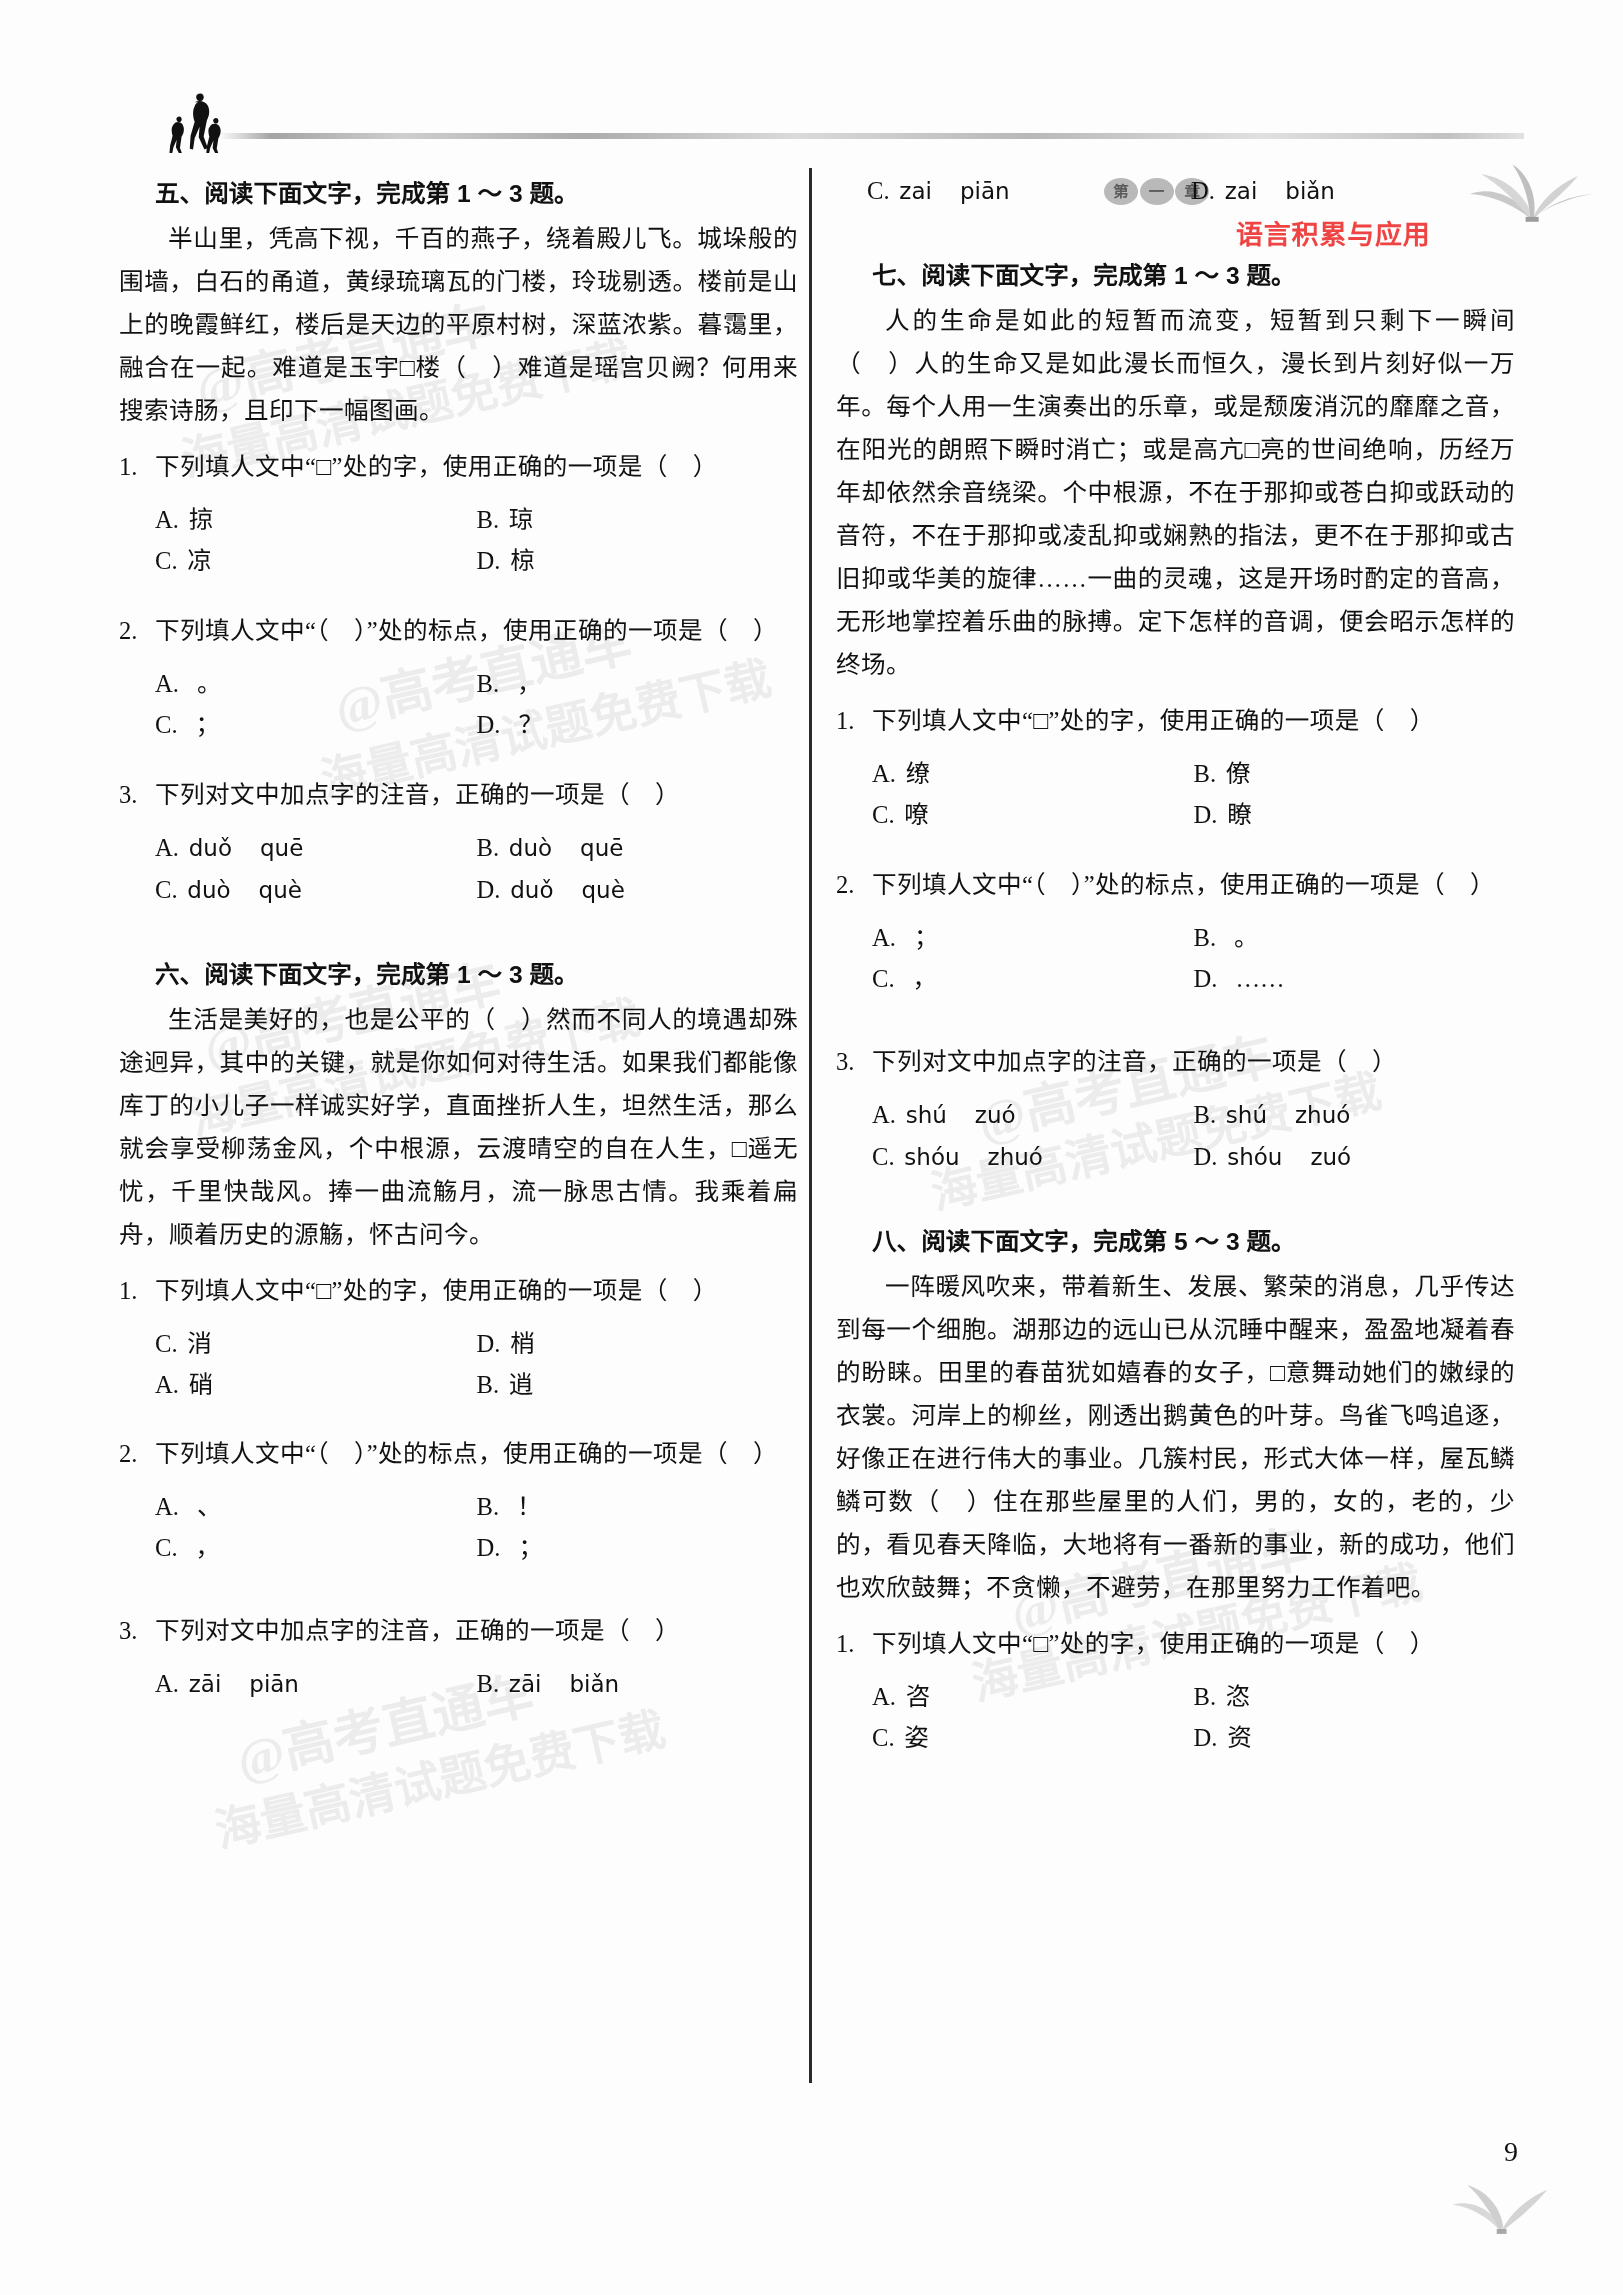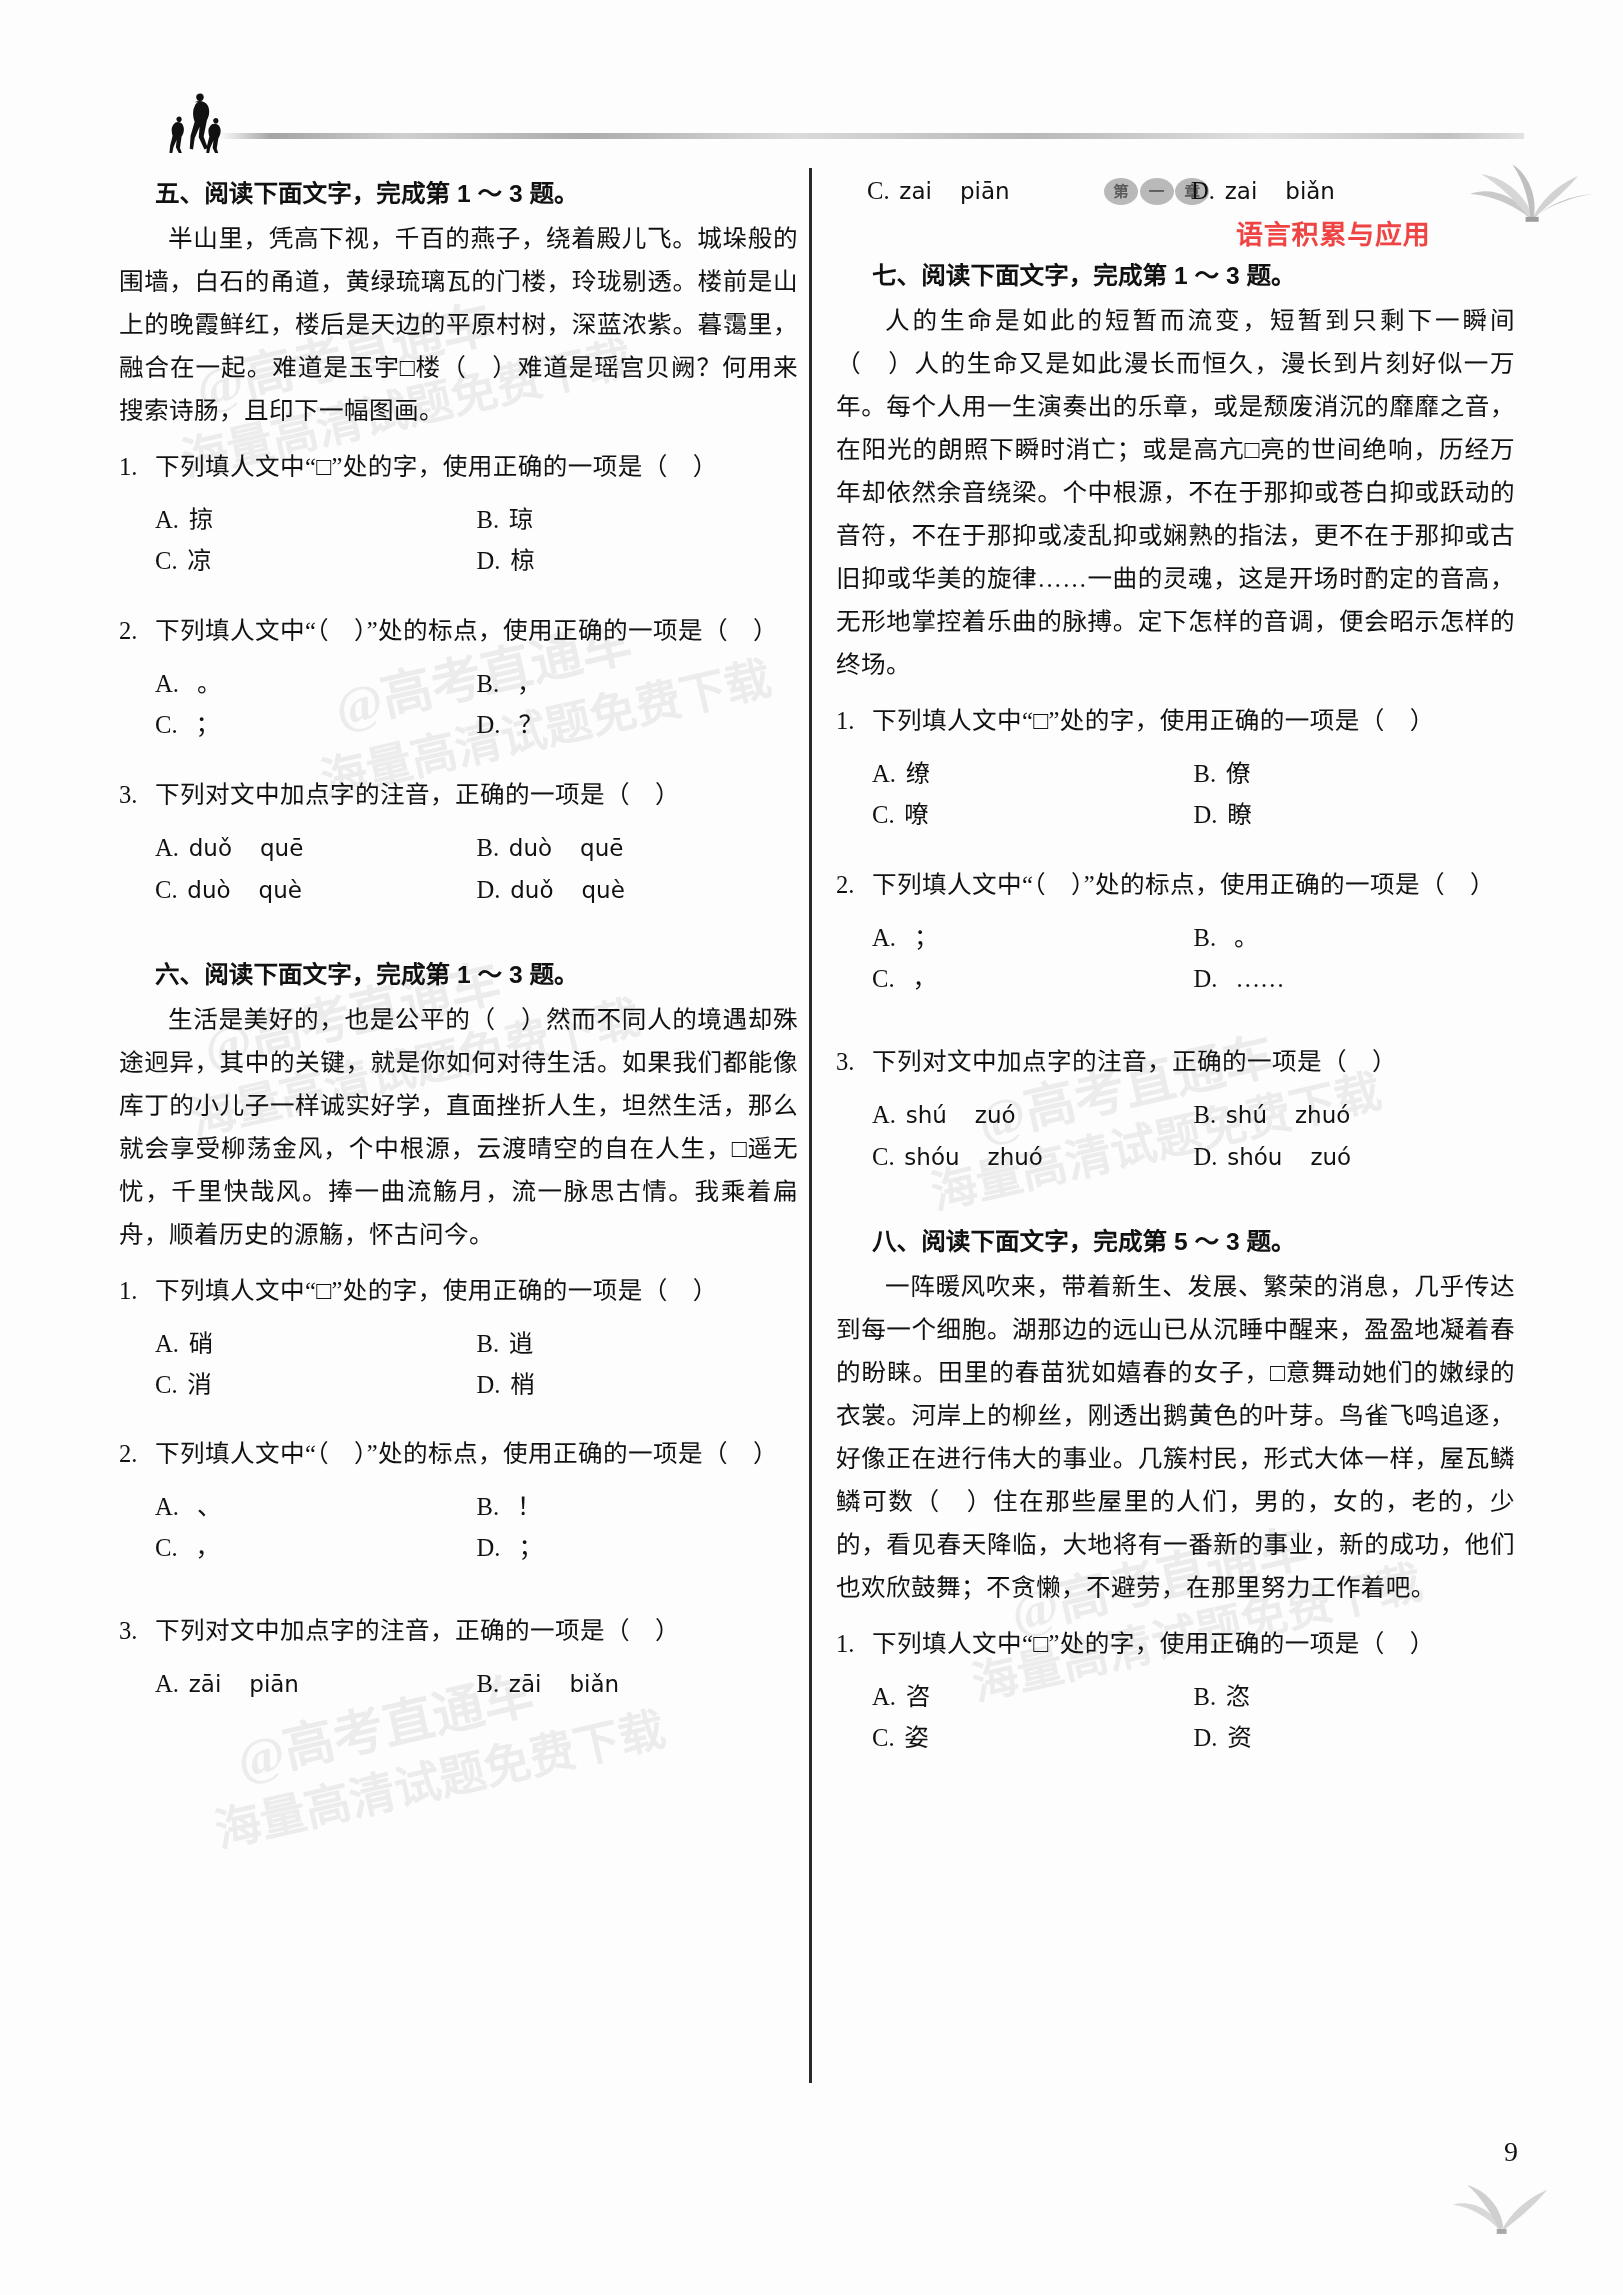--- a/index.html
+++ b/index.html
@@ -333,32 +333,32 @@
       <div class="sec-title">六、阅读下面文字，完成第 1 ～ 3 题。</div>
       <p class="passage">生活是美好的，也是公平的（　）然而不同人的境遇却殊途迥异，其中的关键，就是你如何对待生活。如果我们都能像库丁的小儿子一样诚实好学，直面挫折人生，坦然生活，那么就会享受柳荡金风，个中根源，云渡晴空的自在人生，□遥无忧，千里快哉风。捧一曲流觞月，流一脉思古情。我乘着扁舟，顺着历史的源觞，怀古问今。</p>
 
       <div class="q">
         <span class="q-num">1.</span>
         <span class="q-text">下列填人文中“□”处的字，使用正确的一项是（　）</span>
       </div>
       <div class="opts">
         <div class="opt-row">
           <div class="opt">
+            <span class="lab">C.</span><span class="val-cn">消</span>
+          </div>
+          <div class="opt">
+            <span class="lab">D.</span><span class="val-cn">梢</span>
+          </div>
+        </div>
+        <div class="opt-row">
+          <div class="opt">
             <span class="lab">A.</span><span class="val-cn">硝</span>
           </div>
           <div class="opt">
             <span class="lab">B.</span><span class="val-cn">逍</span>
-          </div>
-        </div>
-        <div class="opt-row">
-          <div class="opt">
-            <span class="lab">C.</span><span class="val-cn">消</span>
-          </div>
-          <div class="opt">
-            <span class="lab">D.</span><span class="val-cn">梢</span>
           </div>
         </div>
       </div>
 
       <div class="gap-sm"></div>
       <div class="q">
         <span class="q-num">2.</span>
         <span class="q-text">下列填人文中“（　）”处的标点，使用正确的一项是（　）</span>
       </div>
       <div class="opts">

